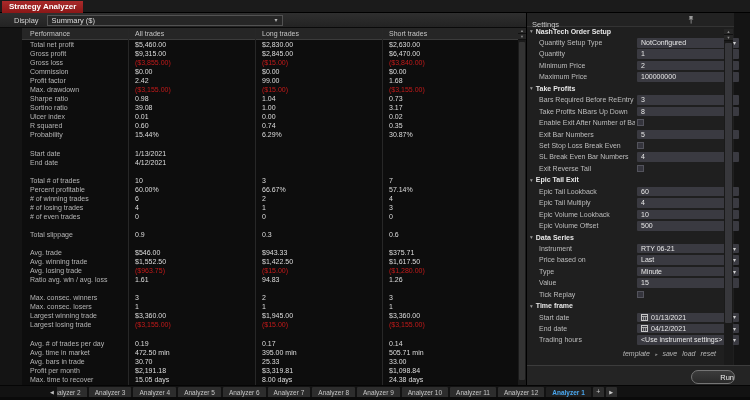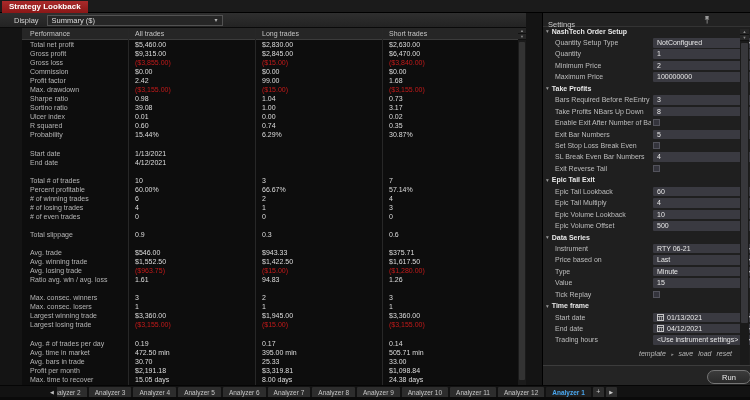--- a/index.html
+++ b/index.html
@@ -7,21 +7,21 @@
   body { font-family:"Liberation Sans", sans-serif; }
   .window { position:relative; width:750px; height:400px; background:#141414; overflow:hidden; }
 
   
   .titlebar { position:absolute; left:0; top:0; width:750px; height:13px; background:#1b1b1b; border-bottom:1px solid #000; }
   .title-tab { position:absolute; left:2px; top:1px; height:12px; padding:0 7px; background:linear-gradient(#aa2b2b,#8a1717); color:#fff; font-size:8px; font-weight:bold; line-height:12px; }
 
   
   .toolbar { position:absolute; left:0; top:13px; width:526px; height:15px; background:linear-gradient(#2f2f2f,#232323); border-bottom:1px solid #0a0a0a; display:flex; align-items:center; }
   .display-label { margin-left:14px; font-size:7.5px; color:#cfcfcf; }
-  .display-select { margin-left:8px; width:176px; height:11px; background:#262626; border:1px solid #525252; display:flex; align-items:center; justify-content:space-between; padding:0 4px; font-size:7.5px; color:#dcdcdc; }
+  .display-select { margin-left:8px; width:236px; height:11px; background:#262626; border:1px solid #525252; display:flex; align-items:center; justify-content:space-between; padding:0 4px; font-size:7.5px; color:#dcdcdc; }
   .chev { font-size:6px; color:#b5b5b5; line-height:1; }
 
   
   .table { position:absolute; left:22px; top:28px; width:496px; height:357px; background:#0d0d0d; }
   .thead { position:relative; display:grid; grid-template-columns:106px 127px 127px 136px; height:12px; background:#262626; border-bottom:1px solid #3c3c3c; z-index:2; }
   .thead .tcell { font-size:7px; color:#c4c4c4; line-height:12px; }
   .tbody { position:relative; z-index:1; }
   .trow { display:grid; grid-template-columns:106px 127px 127px 136px; height:9.05px; }
   .tcell { overflow:hidden; white-space:nowrap; }
   .tlabel { padding-left:8px; font-size:7px; line-height:9.05px; color:#b5b5b5; }
@@ -30,21 +30,21 @@
   .thead .tcell + .tcell { padding-left:7px; }
   .neg { color:#c41a1a; }
   .vline { position:absolute; top:0; bottom:0; width:1px; background:#272727; z-index:3; }
 
   
   .tscroll { position:absolute; left:518px; top:28px; width:8px; height:357px; background:#1b1b1b; }
   .sarrow { width:8px; height:6px; text-align:center; font-size:4px; color:#8a8a8a; line-height:6px; background:#262626; border-bottom:1px solid #111; }
   .tthumb { position:absolute; left:1px; top:14px; width:6px; height:338px; background:#333; border-radius:1px; }
 
   
-  .settings { position:absolute; left:526px; top:13px; width:208px; height:372px; background:#1f1f1f; border-left:1px solid #000;margin-left:16px; }
+  .settings { position:absolute; left:526px; top:13px; width:208px; height:372px; background:#1f1f1f; border-left:1px solid #000; }
   .settings-title { position:relative; height:14px; border-bottom:1px solid #333; background:#222; }
   .settings-title span { font-size:7.5px; color:#c8c8c8; line-height:14px; padding-left:5px; }
   .pin-icon { position:absolute; right:38px; top:2px; width:10px; height:10px; }
   .settings-rows { position:absolute; left:0; top:16px; width:212px; }
   .sgroup { height:11.45px; display:flex; align-items:center; }
   .sgroup .tri { font-size:5.5px; color:#9a9a9a; margin-left:3px; margin-right:3px; }
   .sgroup .gtitle { font-size:7px; font-weight:bold; color:#e6e6e6; }
   .sgroup.clipped { height:8px; overflow:hidden; }
   .sgroup.clipped .tri, .sgroup.clipped .gtitle { transform:translateY(-2px); }
   .srow { position:relative; height:11.45px; }
@@ -55,21 +55,21 @@
   .sselect .sval { flex:1; overflow:hidden; white-space:nowrap; }
   .sselect .chev { font-size:6px; color:#cfcfcf; }
   .scheck { position:absolute; left:110px; top:2px; width:7px; height:7px; background:#34343c; border:1px solid #53535c; }
   .cal-icon { width:7px; height:7px; margin-right:3px; flex:0 0 auto; }
 
   
   .sfooter-links { position:absolute; right:18px; top:337px; font-size:7px; font-style:italic; color:#a8a8a8; display:flex; gap:5px; }
   .sfooter-links .lnk { color:#b8b8b8; }
   .sfooter-links .arr { font-size:5px; line-height:9px; color:#8a8a8a; }
   .sfooter-bar { position:absolute; left:0; top:352px; width:224px; height:20px; background:#242424; border-top:1px solid #3c3c3c; }
-  .run-btn { position:absolute; right:16px; top:4px; width:44px; height:14px; background:linear-gradient(#3c3c3c,#2a2a2a); border:1px solid #757575; border-radius:7px; color:#ececec; font-size:7.5px; text-align:center; line-height:13px; }
+  .run-btn { position:absolute; right:16px; top:4px; width:44px; height:14px; background:linear-gradient(#3c3c3c,#2a2a2a); border:1px solid #757575; border-radius:7px; color:#ececec; font-size:7.5px; text-align:right; line-height:13px; }
 
   
   .sscroll { position:absolute; right:1px; top:16px; width:9px; height:336px; background:#1a1a1a; }
   .sscroll .sarrow { width:9px; }
   .sthumb { position:absolute; left:1px; top:14px; width:7px; height:280px; background:#37373b; border-radius:1px; }
 
   
   .tabstrip { position:absolute; left:0; top:385px; width:750px; height:12px; background:#121212; border-top:1px solid #050505; }
   .tabscroll-left { position:absolute; left:48px; top:2px; width:8px; height:9px; font-size:5px; color:#c0c0c0; text-align:center; line-height:9px; }
   .tabs-clip { position:absolute; left:57px; top:1px; right:0; height:11px; overflow:hidden; }
@@ -80,21 +80,21 @@
   .tab-btn { flex:0 0 auto; width:11px; height:11px; background:#2d2d2d; color:#cccccc; font-size:7px; text-align:center; line-height:10px; border-radius:1px; }
   .tab-btn.next { font-size:5px; }
   .below-strip { position:absolute; left:0; top:397px; width:750px; height:3px; background:#0a0a0a; }
 </style>
 </head>
 <body>
 
 <div class="window">
 
   <div class="titlebar">
-    <div class="title-tab">Strategy Lookback</div>
+    <div class="title-tab">Strategy Analyzer</div>
   </div>
 
   <div class="toolbar">
     <span class="display-label">Display</span>
     <div class="display-select">
       <span>Summary ($)</span>
       <span class="chev">▾</span>
     </div>
   </div>
 

